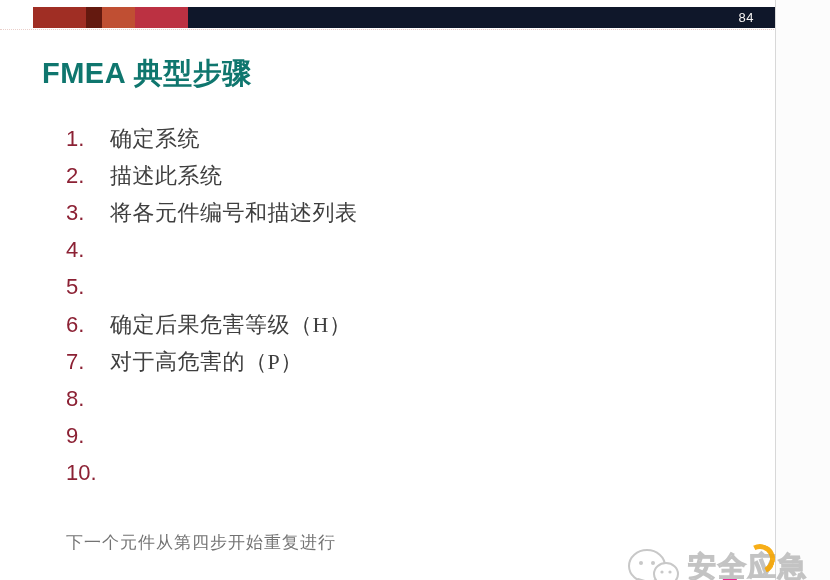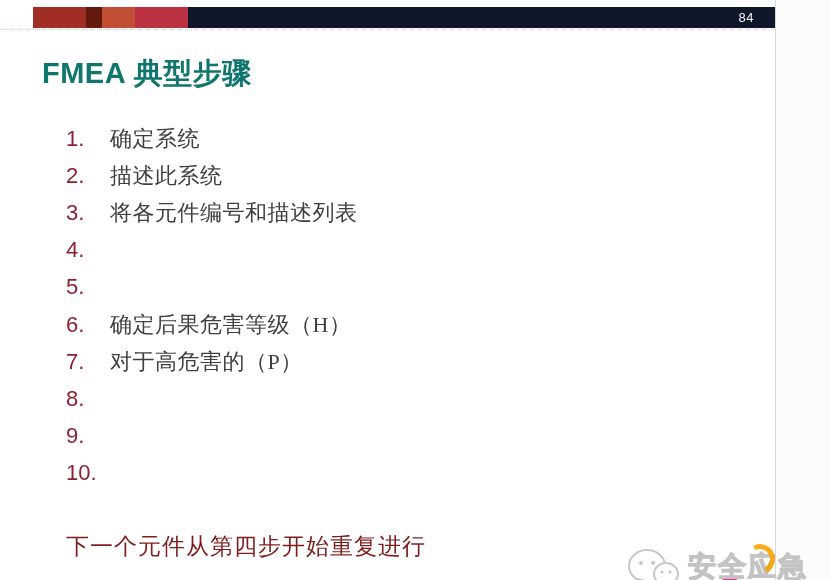--- a/index.html
+++ b/index.html
@@ -74,21 +74,21 @@
     color: #3f3f3f;
     font-size: 22px;
     font-family: "Liberation Serif", serif;
     letter-spacing: 0.5px;
     white-space: nowrap;
   }
 
   
   .footer-note {
     position: absolute; left: 66px; top: 531px;
-    color: #7f1d1d; font-size: 23px;
+    color: #737373; font-size: 17px;
     font-family: Liberation Serif, serif;
     letter-spacing: 1px;
   }
 
   
   .watermark {
     position: absolute; left: 626px; top: 546px;
     display: flex; align-items: flex-start;
     pointer-events: none;
   }

